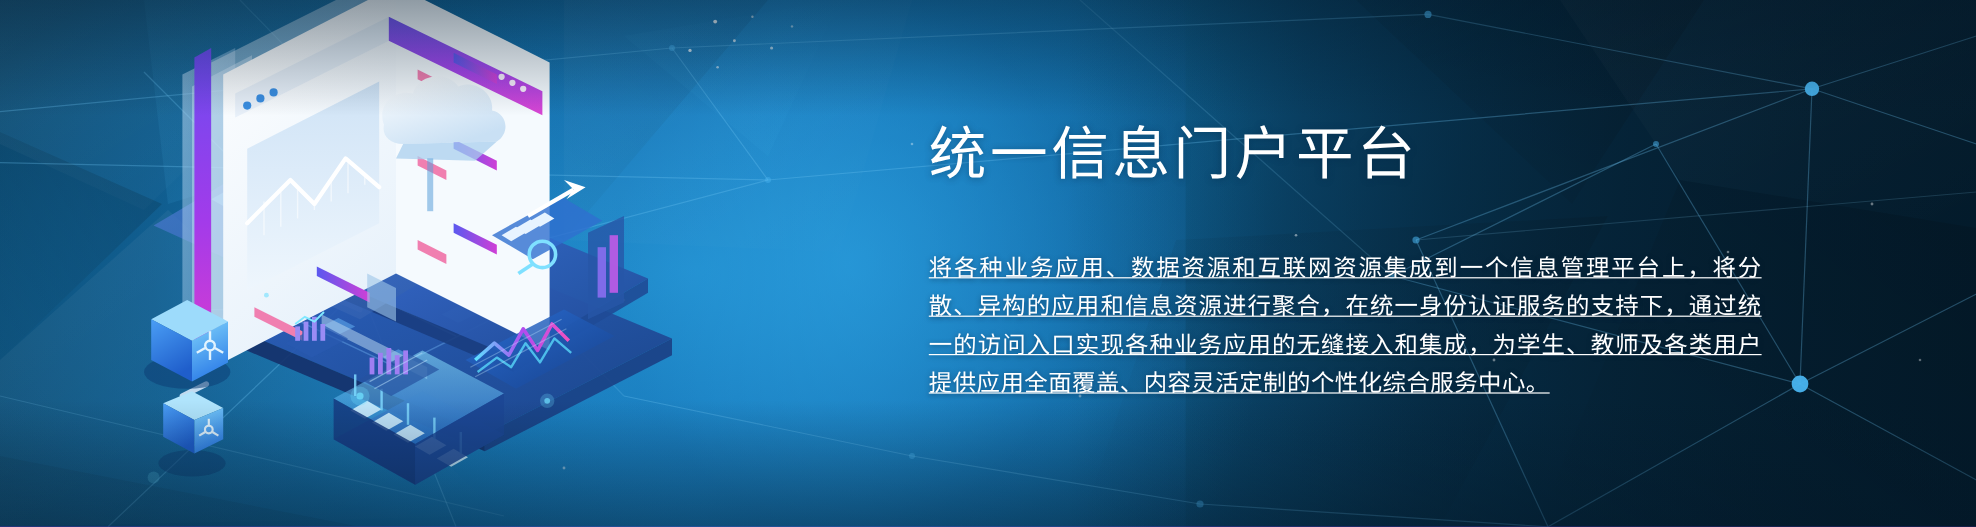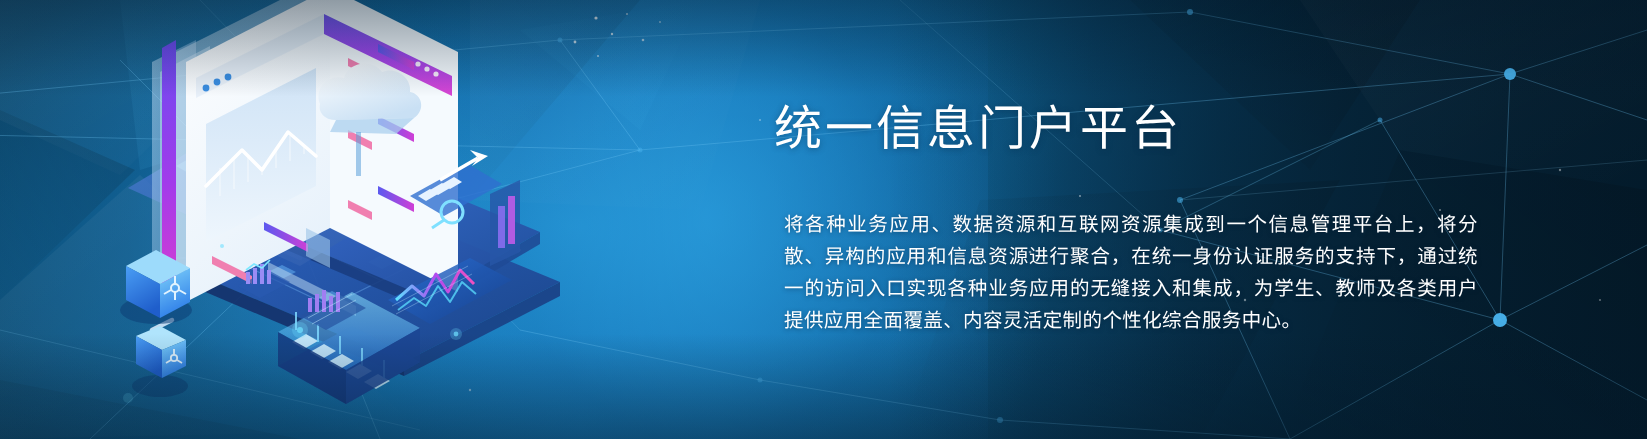--- a/index.html
+++ b/index.html
@@ -89,28 +89,29 @@
     font-size: 48px;
     letter-spacing: 3px;
     color: #ffffff;
     font-weight: 400;
     text-shadow: 0 1px 6px rgba(0,40,70,0.45);
     white-space: nowrap;
   }
   .desc {
     position: absolute;
     top: 208px;
-    left: 12px;
+    left: 2px;
     width: 694px;
     font-size: 19.5px;
     line-height: 32px;
     color: #ffffff;
     letter-spacing: 0.4px;
     text-align: justify;
     text-shadow: 0 1px 4px rgba(0,30,55,0.5);
+    text-decoration: underline;
   }
 </style>
 </head>
 <body>
 
 <div class="banner">
 
   <div class="bg-base"></div>
   <div class="bg-glow"></div>
   <div class="bg-glow2"></div>

